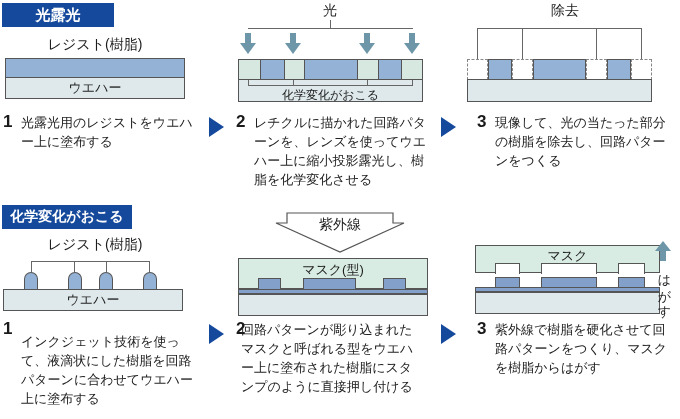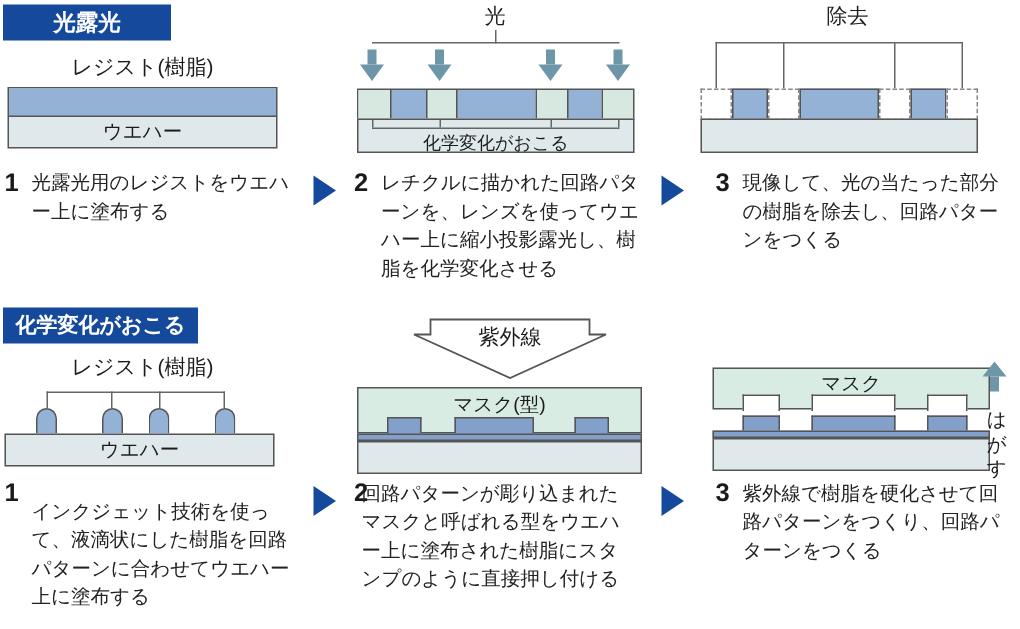--- a/index.html
+++ b/index.html
@@ -42,21 +42,21 @@
   .block-arrow .stem { width:6px; height:10px; background:var(--arrow-teal,#6e96a9); }
   .block-arrow .head-down { width:0; height:0; border-left:8px solid transparent; border-right:8px solid transparent;
     border-top:11px solid var(--arrow-teal,#6e96a9); }
   .block-arrow .head-up { width:0; height:0; border-left:8px solid transparent; border-right:8px solid transparent;
     border-bottom:10px solid var(--arrow-teal,#6e96a9); }
 
   .tri { position:absolute; width:0; height:0; border-top:10px solid transparent;
     border-bottom:10px solid transparent; border-left:15px solid var(--header-bg,#15499b); }
 
   .stepnum  { position:absolute; font-size:17px; font-weight:600; color:#1a1a1a; }
-  .steptext { position:absolute; font-size:13px; line-height:19px; color:#222;font-family:Liberation Mono, monospace; }
+  .steptext { position:absolute; font-size:13px; line-height:19px; color:#222; }
 
   .uv-arrow { position:absolute; }
   .uv-arrow .uv-label { position:absolute; left:0; top:4px; width:100%; text-align:center; font-size:14px; color:#1c1c1c; }
 
   .vert-text { position:absolute; writing-mode:vertical-rl; font-size:13px; color:#1c1c1c; letter-spacing:1px; }
 </style>
 </head>
 <body>
 
 <div class="canvas">
@@ -193,15 +193,15 @@
     <div class="vert-text" style="left:200px;top:62px">はがす</div>
   </div>
 
   <div class="stepnum" style="left:3px;top:319px">1</div>
   <div class="steptext" style="left:21px;top:332px;width:176px">インクジェット技術を使って、液滴状にした樹脂を回路パターンに合わせてウエハー上に塗布する</div>
   <div class="tri" style="left:209px;top:324px"></div>
   <div class="stepnum" style="left:236px;top:319px">2</div>
   <div class="steptext" style="left:241px;top:320px;width:182px">回路パターンが彫り込まれたマスクと呼ばれる型をウエハー上に塗布された樹脂にスタンプのように直接押し付ける</div>
   <div class="tri" style="left:441px;top:324px"></div>
   <div class="stepnum" style="left:477px;top:319px">3</div>
-  <div class="steptext" style="left:495px;top:320px;width:182px">紫外線で樹脂を硬化させて回路パターンをつくり、回路パターンをつくる</div>
+  <div class="steptext" style="left:495px;top:320px;width:182px">紫外線で樹脂を硬化させて回路パターンをつくり、マスクを樹脂からはがす</div>
 
 </div>
 
 </body></html>

